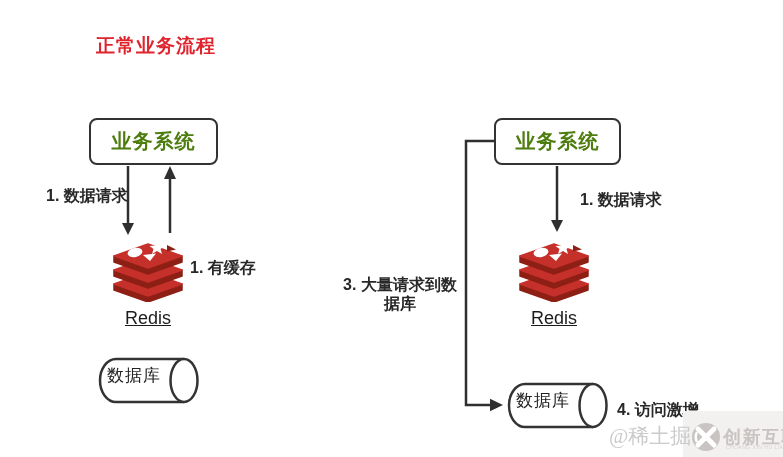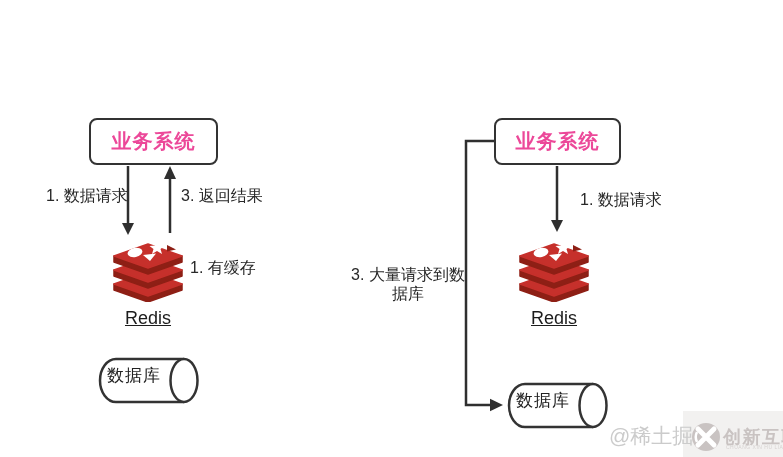--- a/index.html
+++ b/index.html
@@ -8,25 +8,25 @@
     font-family:"Liberation Sans","DejaVu Sans",sans-serif;overflow:hidden;
   }
   .abs{position:absolute;}
   .flow-title{
     position:absolute;font-size:19px;font-weight:700;color:#e0242d;
     letter-spacing:1px;white-space:nowrap;
   }
   .sys-box{
     position:absolute;width:129px;height:47px;border:2.5px solid #333;
     border-radius:8px;background:#fff;display:flex;align-items:center;
-    justify-content:center;font-size:20px;font-weight:600;color:#ec4899;
+    justify-content:center;font-size:20px;font-weight:600;color:#4d7c0f;
     letter-spacing:1px;box-sizing:border-box;
   }
   .lbl{
-    position:absolute;font-size:16px;font-weight:400;color:#282828;
+    position:absolute;font-size:16px;font-weight:700;color:#282828;
     white-space:nowrap;
   }
   .lbl.center{white-space:pre-line;text-align:center;line-height:19px;}
   .redis-name{
     position:absolute;width:72px;text-align:center;font-size:18px;
     font-weight:500;color:#1c1c1c;text-decoration:underline;
   }
   .cyl{position:absolute;width:105px;height:36px;}
   .cyl .db-lbl{
     position:absolute;left:0;top:0;width:78px;height:100%;
@@ -58,27 +58,27 @@
       <path d="M494,141 H466 V405 H490"></path>
     </g>
     <g fill="#2f2f2f" stroke="none">
       <polygon points="122,223 134,223 128,235"></polygon>
       <polygon points="164,179 176,179 170,166"></polygon>
       <polygon points="551,220 563,220 557,232"></polygon>
       <polygon points="490,398.8 490,411.2 503,405"></polygon>
     </g>
   </svg>
 
+  <div class="flow-title" style="left:96px;top:33px;">正常业务流程</div>
 
   <div class="sys-box" style="left:89px;top:118px;">
     <span>业务系统</span>
   </div>
 
   <div class="lbl" style="left:46px;top:186px;">1. 数据请求</div>
-  <div class="lbl" style="left:181px;top:186px;">3. 返回结果</div>
   <div class="lbl" style="left:190px;top:258px;">1. 有缓存</div>
 
   <svg class="abs" style="left:112px;top:238px;" width="72" height="64" viewBox="0 0 72 64">
     <g stroke-linejoin="round">
       <path d="M2,46 L2,52 L36,64 L70,52 L70,46 L36,58 Z" fill="#8e1f15" stroke="#8e1f15" stroke-width="1.5"></path>
       <path d="M2,46 L36,34 L70,46 L36,58 Z" fill="#c6302b" stroke="#c6302b" stroke-width="1.5"></path>
       <path d="M2,32 L2,38 L36,50 L70,38 L70,32 L36,44 Z" fill="#8e1f15" stroke="#8e1f15" stroke-width="1.5"></path>
       <path d="M2,32 L36,20 L70,32 L36,44 Z" fill="#c6302b" stroke="#c6302b" stroke-width="1.5"></path>
       <path d="M2,18 L2,24 L36,36 L70,24 L70,18 L36,30 Z" fill="#8e1f15" stroke="#8e1f15" stroke-width="1.5"></path>
       <path d="M2,18 L36,6 L70,18 L36,30 Z" fill="#c6302b" stroke="#c6302b" stroke-width="1.5"></path>
@@ -97,22 +97,23 @@
     </svg>
     <div class="db-lbl">数据库</div>
   </div>
 
 
   <div class="sys-box" style="left:494px;top:118px;width:127px;">
     <span>业务系统</span>
   </div>
 
   <div class="lbl" style="left:580px;top:190px;">1. 数据请求</div>
-  <div class="lbl center" style="left:337px;top:265px;width:126px;margin-left:8px;">3. 大量请求到数
+  <div class="lbl center" style="left:337px;top:275px;width:126px;">3. 大量请求到数
 据库</div>
+  <div class="lbl" style="left:617px;top:400px;">4. 访问激增</div>
 
   <svg class="abs" style="left:518px;top:238px;" width="72" height="64" viewBox="0 0 72 64">
     <g stroke-linejoin="round">
       <path d="M2,46 L2,52 L36,64 L70,52 L70,46 L36,58 Z" fill="#8e1f15" stroke="#8e1f15" stroke-width="1.5"></path>
       <path d="M2,46 L36,34 L70,46 L36,58 Z" fill="#c6302b" stroke="#c6302b" stroke-width="1.5"></path>
       <path d="M2,32 L2,38 L36,50 L70,38 L70,32 L36,44 Z" fill="#8e1f15" stroke="#8e1f15" stroke-width="1.5"></path>
       <path d="M2,32 L36,20 L70,32 L36,44 Z" fill="#c6302b" stroke="#c6302b" stroke-width="1.5"></path>
       <path d="M2,18 L2,24 L36,36 L70,24 L70,18 L36,30 Z" fill="#8e1f15" stroke="#8e1f15" stroke-width="1.5"></path>
       <path d="M2,18 L36,6 L70,18 L36,30 Z" fill="#c6302b" stroke="#c6302b" stroke-width="1.5"></path>
       <path d="M45,3 L47,7.5 L52.5,8 L48.5,11 L50,16 L45,13 L40,16 L41.5,11 L37.5,8 L43,7.5 Z" fill="#ffffff"></path>
@@ -125,21 +126,21 @@
 
   <div class="cyl" style="left:504px;top:382px;">
     <svg width="105" height="47" viewBox="0 0 105 47">
       <path d="M89,2 L21,2 A16,21.5 0 0 0 21,45 L89,45" fill="#ffffff" stroke="#333" stroke-width="2.5"></path>
       <ellipse cx="89" cy="23.5" rx="13.5" ry="21.5" fill="#ffffff" stroke="#333" stroke-width="2.5"></ellipse>
     </svg>
     <div class="db-lbl">数据库</div>
   </div>
 
   <div class="wm-strip" style="left:683px;top:411px;width:100px;height:46px;"></div>
-  <div class="wm-author" style="left:609px;top:422px;">@稀土掘</div>
+  <div class="wm-author" style="left:609px;top:422px;font-family:Liberation Serif, serif;">@稀土掘</div>
   <svg class="abs" style="left:691px;top:422px;" width="30" height="30" viewBox="0 0 30 30">
     <circle cx="15" cy="15" r="14" fill="#c9c3c2"></circle>
     <path d="M7,7 L23,23 M23,7 L7,23" stroke="#ffffff" stroke-width="5" stroke-linecap="round" fill="none"></path>
     <path d="M6,10 A11,11 0 0 0 6,20" stroke="#ffffff" stroke-width="2.5" fill="none"></path>
   </svg>
   <div class="wm-brand" style="left:723px;top:425px;">创新互联</div>
   <div class="wm-sub" style="left:726px;top:444px;">CHUANG XIN HU LIAN</div>
 
 </div>
 

